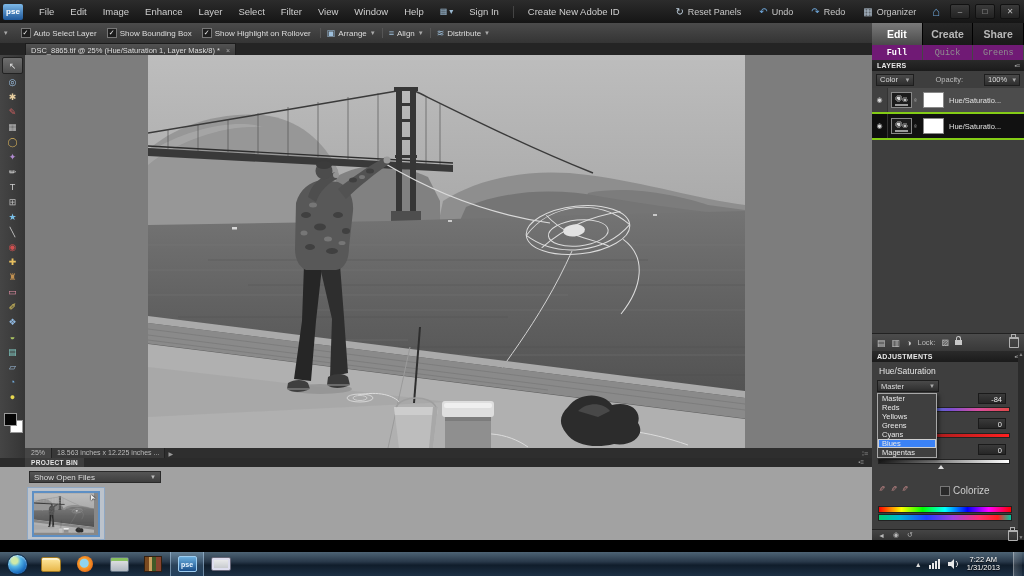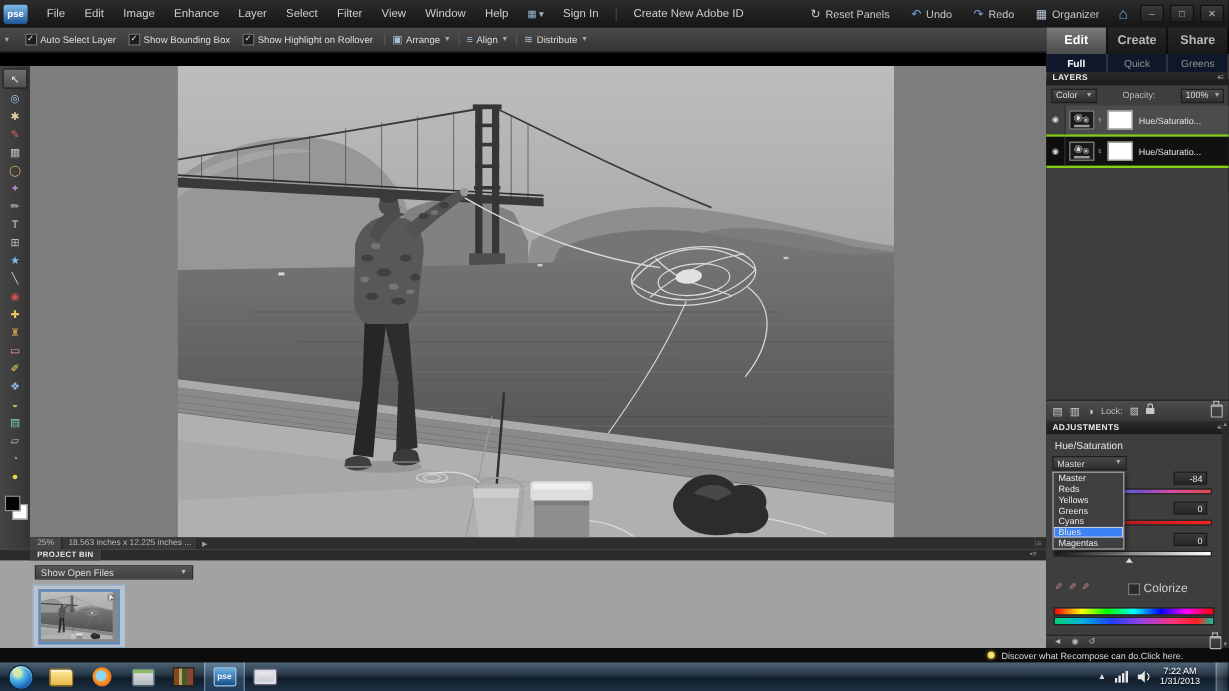--- a/index.html
+++ b/index.html
@@ -105,22 +105,22 @@
   .traysvg{display:block;}
   #clock{font-size:7.5px;line-height:8.5px;text-align:center;color:#fff;text-shadow:0 1px 1px #000;}
   #showdesktop{width:8px;height:24px;background:linear-gradient(90deg,rgba(255,255,255,.18),rgba(255,255,255,.05));
                border-left:1px solid rgba(255,255,255,.4);margin-left:6px;}
   
   #rightpanel{left:872px;top:23px;width:152px;height:517px;background:#3e3e3e;font-size:8px;}
   #rp-tabs{position:absolute;left:0;top:0;width:152px;height:22px;display:flex;background:#141414;}
   .rptab{flex:1;display:flex;align-items:center;justify-content:center;font-size:10.5px;font-weight:bold;
          color:#b8b8b8;background:linear-gradient(#262626,#191919);border-right:1px solid #000;}
   .rptab.active{background:linear-gradient(#7a7a7a,#4a4a4a);color:#fff;}
-  #rp-modes{position:absolute;left:0;top:22px;width:152px;height:15px;display:flex;background:#0f172a;
-            border-bottom:6px solid #a3a3a3;}
+  #rp-modes{position:absolute;left:0;top:22px;width:152px;height:15px;display:flex;background:#701a75;
+            border-bottom:6px solid #a3a3a3;font-family:Liberation Mono, monospace;}
   .rpmode{flex:1;display:flex;align-items:center;justify-content:center;font-size:8.5px;color:#909090;
           border-right:1px solid #454545;}
   .rpmode.active{color:#fff;font-weight:bold;}
   .phead{position:absolute;left:0;width:152px;height:11px;background:linear-gradient(#2a2a2a,#1b1b1b);
          display:flex;align-items:center;font-size:7px;font-weight:bold;color:#e8e8e8;
          padding:0 5px;box-sizing:border-box;letter-spacing:.3px;}
   .phead .pm{margin-left:auto;color:#999;font-size:7px;letter-spacing:-1px;}
   #lyr-controls{position:absolute;left:0;top:48px;width:152px;height:17px;display:flex;align-items:center;
                 gap:21px;padding:0 4px;box-sizing:border-box;}
   .selbox{height:12px;background:linear-gradient(#4a4a4a,#2e2e2e);border:1px solid #1e1e1e;display:flex;
@@ -268,20 +268,26 @@
           <span class="obarr">▼</span>
         </div>
         <div class="optbtn">
           <span class="obicon">≋</span>
           <span>Distribute</span>
           <span class="obarr">▼</span>
         </div>
       </div>
   </div>
 
+  <div id="tabstrip" class="abs">
+    <div id="doctab">
+      <span>DSC_8865.tif @ 25% (Hue/Saturation 1, Layer Mask/8) *</span>
+      <span class="x">×</span>
+    </div>
+  </div>
 
   <div id="toolbox" class="abs">
     <div id="tools" style="display:flex;flex-direction:column;align-items:center;">
         <div class="tool sel">
           <span style="color: rgb(224, 224, 224);">↖</span>
         </div>
         <div class="tool">
           <span style="color: rgb(159, 196, 232);">◎</span>
         </div>
         <div class="tool">
@@ -607,24 +613,20 @@
           <ellipse cx="156" cy="178" rx="3.5" ry="2.5"></ellipse>
               <ellipse cx="194" cy="188" rx="3.5" ry="2"></ellipse>
           <ellipse cx="214" cy="122" rx="3" ry="2"></ellipse>
         </g>
       </svg>
           <span id="bincursor">➤</span>
       </div>
     </div>
   </div>
 
-  <div id="psefooter" class="abs">
-    <span id="bulb"></span>
-    <span>Discover what Recompose can do.Click here.</span>
-  </div>
 
   <div id="taskbar" class="abs">
     <div id="tbitems" style="display:flex;align-items:center;">
         <div class="tbbtn">
           <span class="orb"></span>
         </div>
         <div class="tbbtn">
           <span class="ic-explorer"></span>
         </div>
         <div class="tbbtn">

